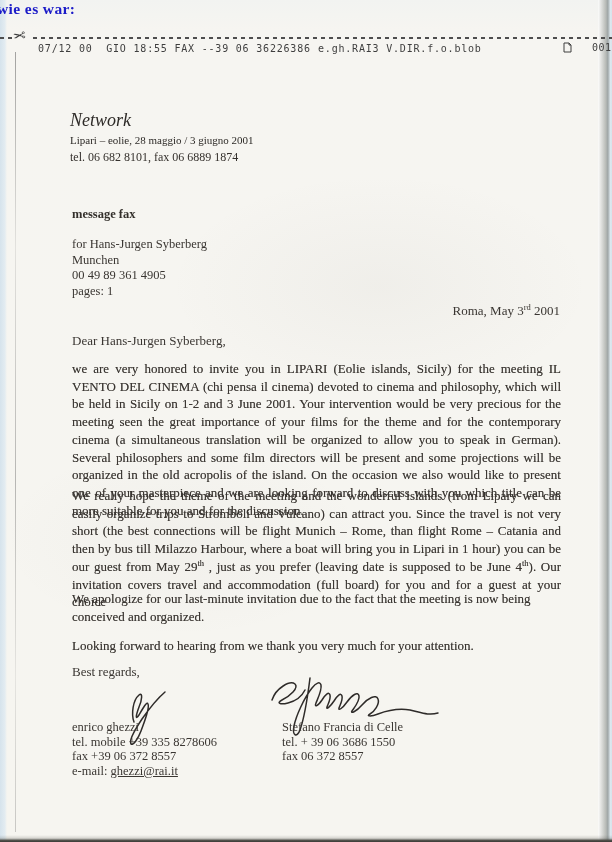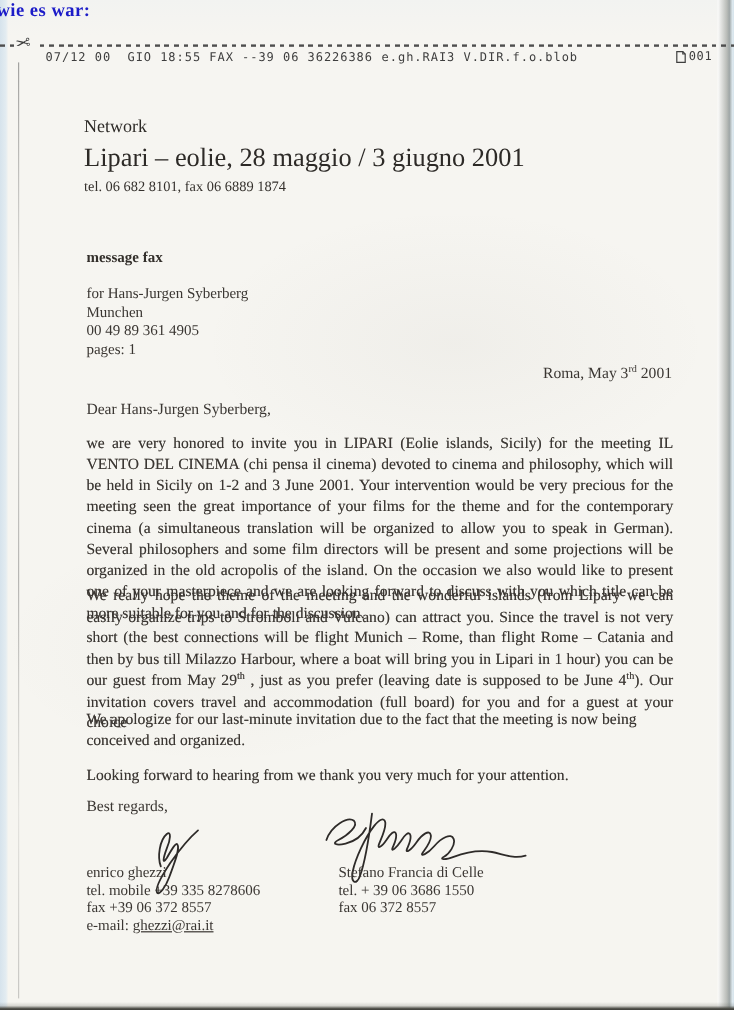--- a/index.html
+++ b/index.html
@@ -21,26 +21,26 @@
   
   .note{position:absolute;left:-3px;top:0px;font:bold 15.5px "Liberation Serif",serif;color:#1b1bc8;letter-spacing:0.4px;}
   
   .scissors{position:absolute;left:13px;top:27px;font-size:15px;color:#3c3c3c;transform:scaleX(-1) rotate(8deg);display:inline-block;}
   .cutline{position:absolute;left:33px;top:37px;width:579px;height:2px;
     background:repeating-linear-gradient(90deg,#4e4e4e 0 4px,transparent 4px 8px);}
   .cutline-pre{position:absolute;left:0;top:37px;width:12px;height:2px;
     background:repeating-linear-gradient(90deg,#4e4e4e 0 4px,transparent 4px 8px);}
   .faxline{position:absolute;top:43px;left:38px;font:10px "DejaVu Sans Mono",monospace;color:#3e3e3e;letter-spacing:0.8px;white-space:pre;}
   .faxstation{position:absolute;top:43px;left:318px;font:10px "DejaVu Sans Mono",monospace;color:#3e3e3e;letter-spacing:0.8px;}
-  .faxpage{position:absolute;top:42px;left:563px;font:10px "DejaVu Sans Mono",monospace;color:#3e3e3e;letter-spacing:0.5px;display:flex;align-items:center;gap:2px;}
+  .faxpage{position:absolute;top:42px;left:563px;font:10px "DejaVu Sans Mono",monospace;color:#3e3e3e;letter-spacing:0.5px;display:flex;align-items:center;gap:20px;}
   
   .letterhead{position:absolute;left:70px;top:92px;}
   .lh-title{font-size:21.5px;font-weight:bold;color:#27221f;letter-spacing:0.2px;}
-  .lh-sub{font-size:15px;color:#2d2a27;margin-top:6px;}
-  .lh-event{font-size:22px;color:#2d2a27;margin-top:3px;}
+  .lh-sub{font-size:18px;color:#2d2a27;margin-top:18px;font-style:italic;}
+  .lh-event{font-size:11px;color:#2d2a27;margin-top:3px;}
   .lh-tel{font-size:12px;color:#34302c;margin-top:4px;}
   
   .msgfax{position:absolute;left:72px;top:207px;font-size:12.5px;font-weight:bold;color:#332f2b;}
   .recipient{position:absolute;left:72px;top:237px;font-size:12.5px;line-height:15.5px;color:#3a3632;}
   .dateline{position:absolute;left:260px;top:303px;width:300px;text-align:right;font-size:13px;color:#3a3632;}
   sup.sc{font-size:8.5px;vertical-align:super;line-height:0;}
   
   .salutation{position:absolute;left:72px;top:333px;font-size:13px;color:#3a3632;}
   .para{position:absolute;left:72px;width:489px;font-size:13px;line-height:17.7px;color:#3a3632;text-align:justify;text-shadow:0 0 0.4px rgba(58,54,50,0.55);}
   .p1{top:360px;}

